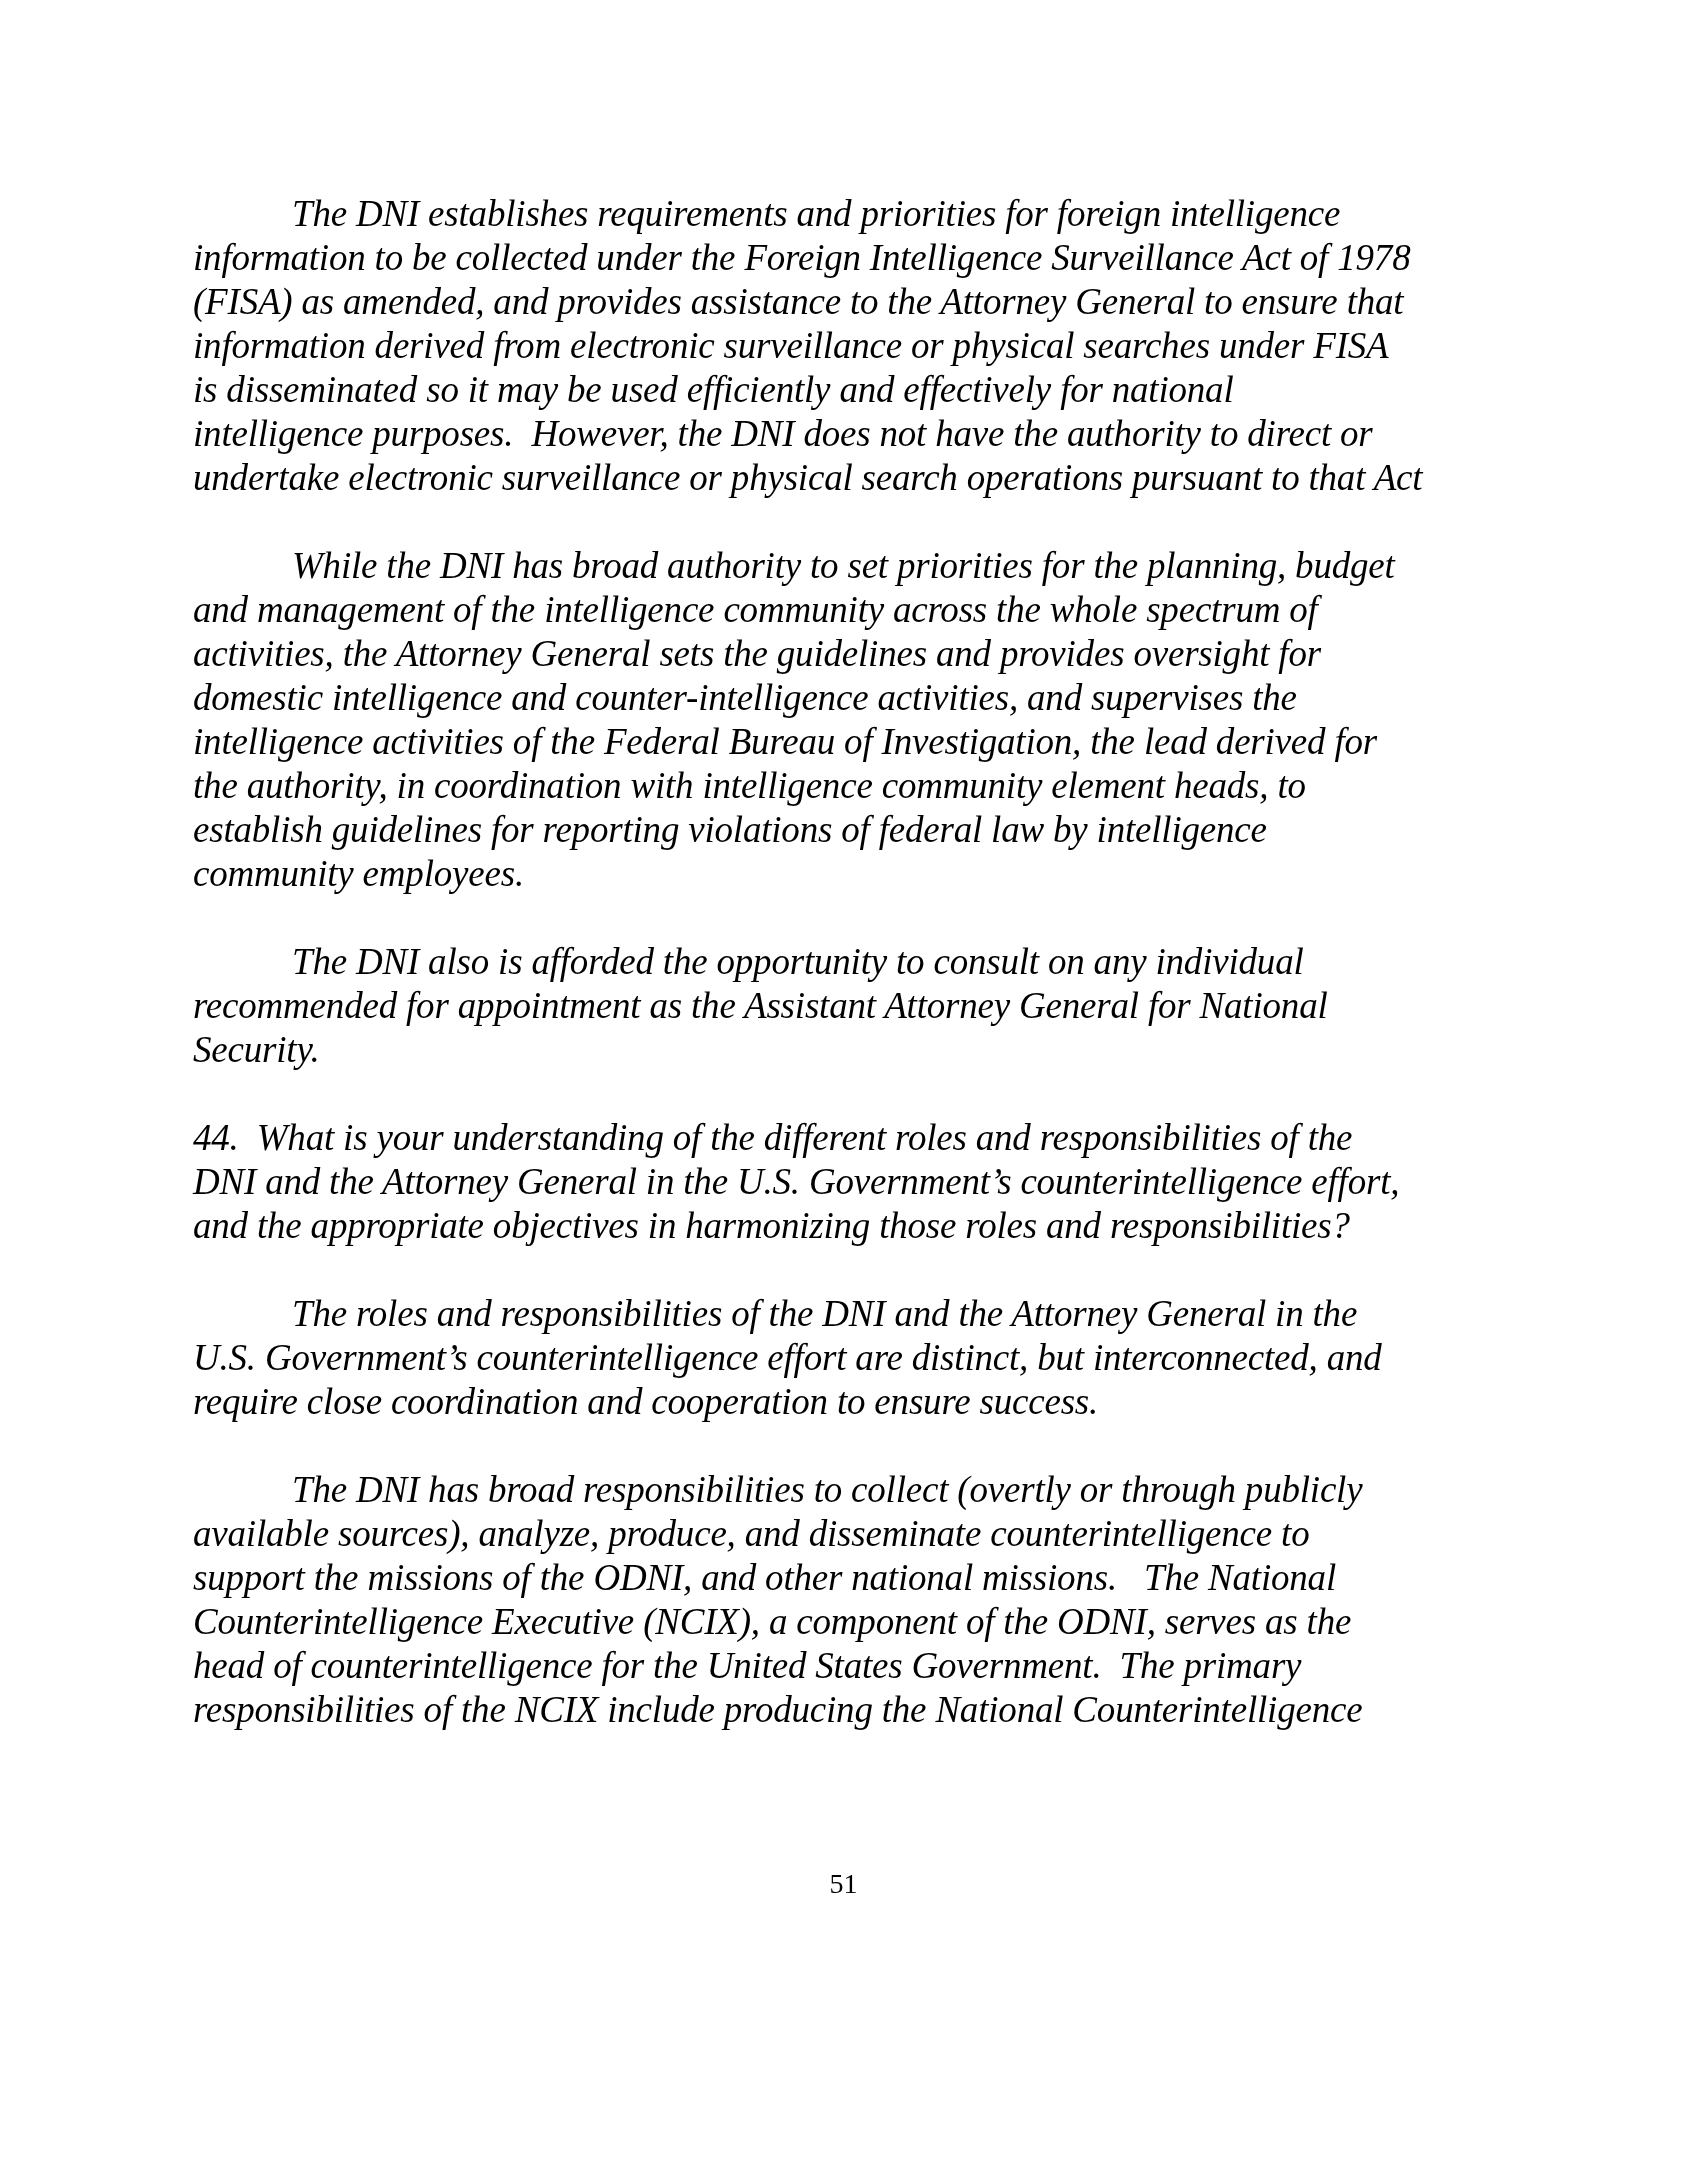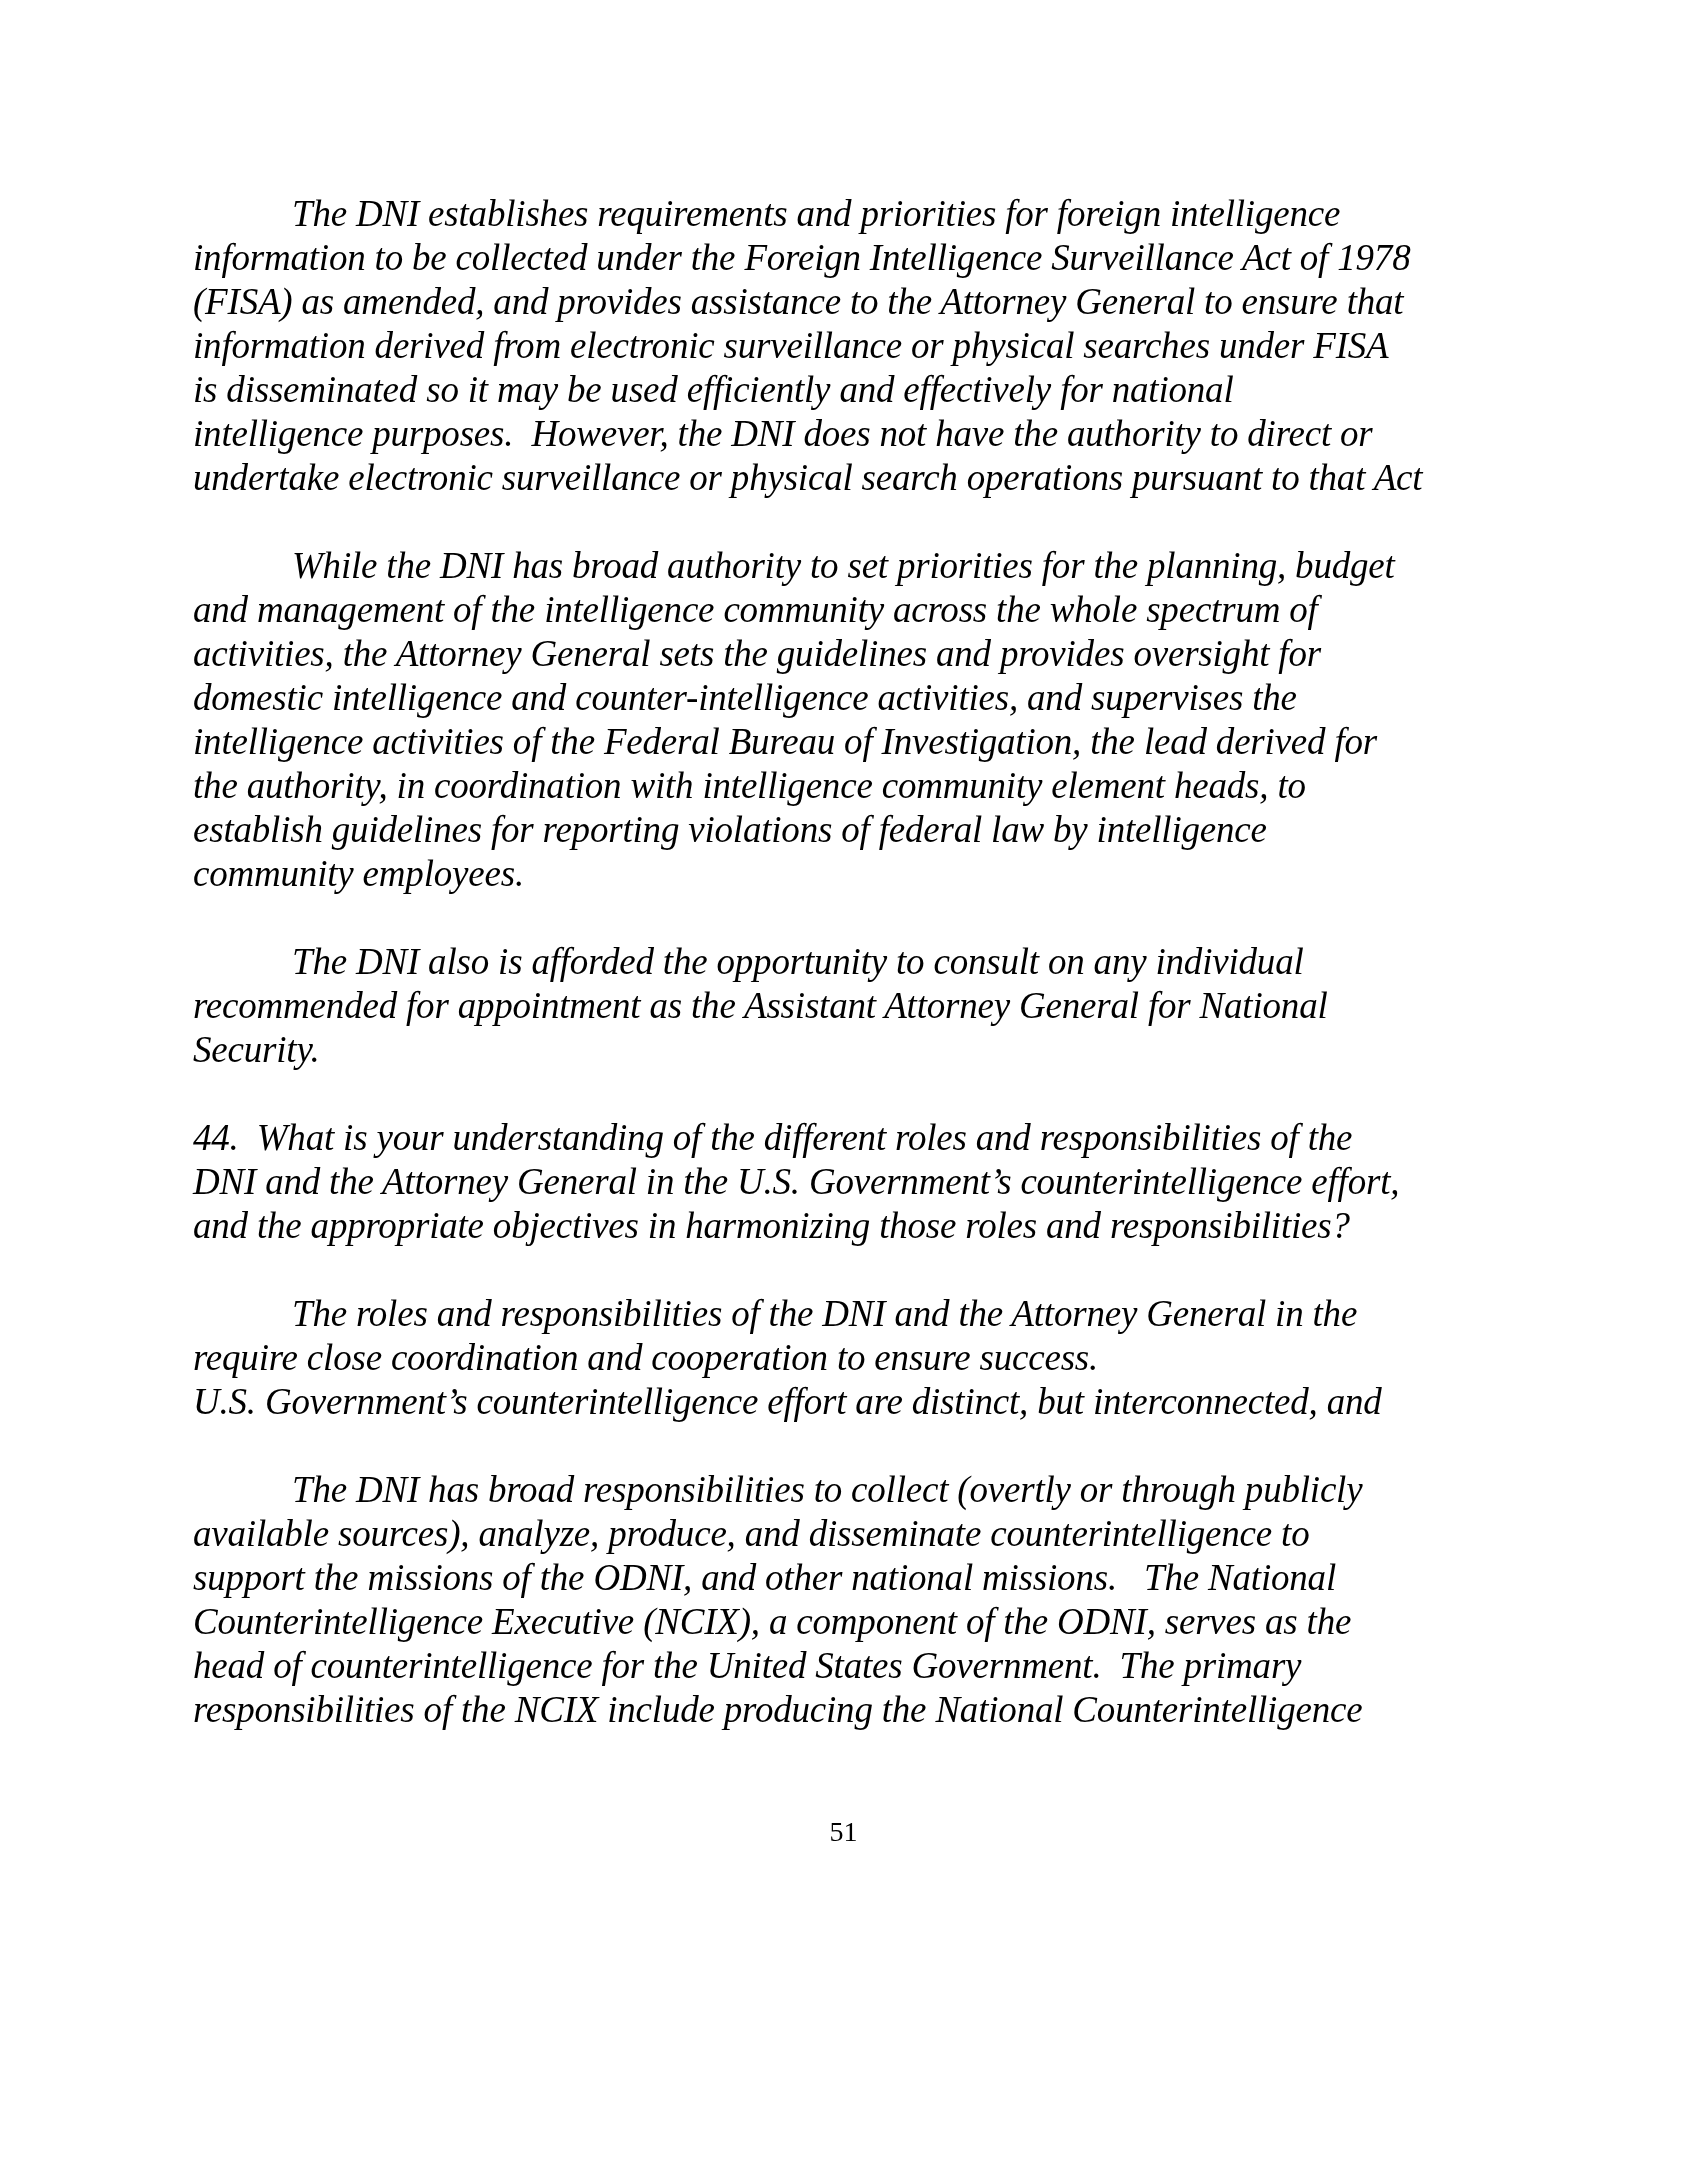--- a/index.html
+++ b/index.html
@@ -33,21 +33,21 @@
       white-space: pre;
       letter-spacing: -0.2px;
     }
     .line.indent {
       padding-left: 99px;
     }
     .page-number {
       position: absolute;
       left: 0;
       width: 1687px;
-      top: 1815px;
+      top: 1867px;
       text-align: center;
       font-size: 28px;
       line-height: 33px;
     }
   </style>
 </head>
 <body>
 
 <div class="page">
 
@@ -79,22 +79,22 @@
   </div>
 
   <div class="para">
     <span class="line">44.  What is your understanding of the different roles and responsibilities of the</span>
     <span class="line">DNI and the Attorney General in the U.S. Government’s counterintelligence effort,</span>
     <span class="line">and the appropriate objectives in harmonizing those roles and responsibilities?</span>
   </div>
 
   <div class="para">
     <span class="line indent">The roles and responsibilities of the DNI and the Attorney General in the</span>
+    <span class="line">U.S. Government’s counterintelligence effort are distinct, but interconnected, and</span>
     <span class="line">require close coordination and cooperation to ensure success.</span>
-    <span class="line">U.S. Government’s counterintelligence effort are distinct, but interconnected, and</span>
   </div>
 
   <div class="para">
     <span class="line indent">The DNI has broad responsibilities to collect (overtly or through publicly</span>
     <span class="line">available sources), analyze, produce, and disseminate counterintelligence to</span>
     <span class="line">support the missions of the ODNI, and other national missions.   The National</span>
     <span class="line">Counterintelligence Executive (NCIX), a component of the ODNI, serves as the</span>
     <span class="line">head of counterintelligence for the United States Government.  The primary</span>
     <span class="line">responsibilities of the NCIX include producing the National Counterintelligence</span>
   </div>

